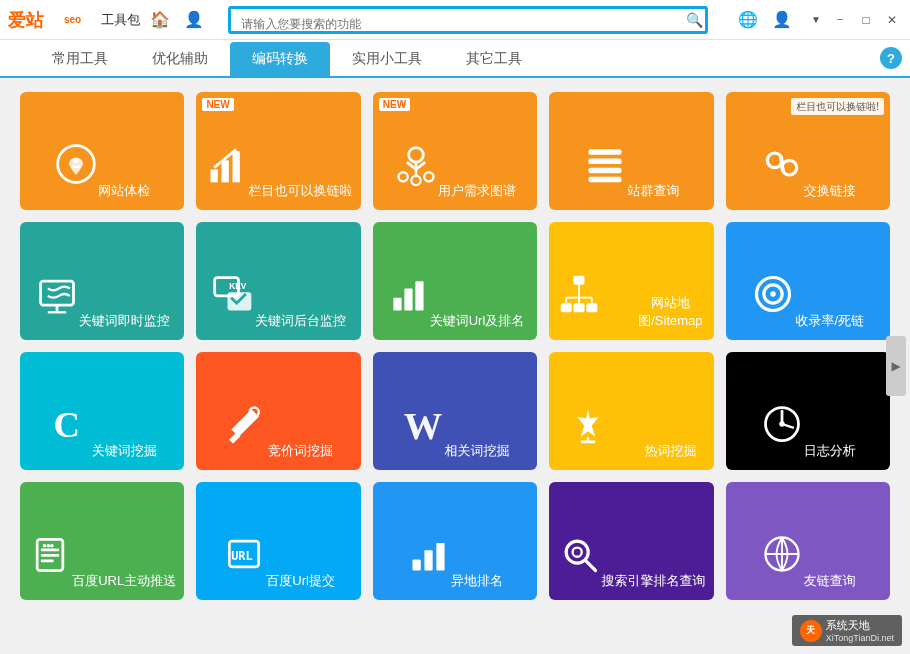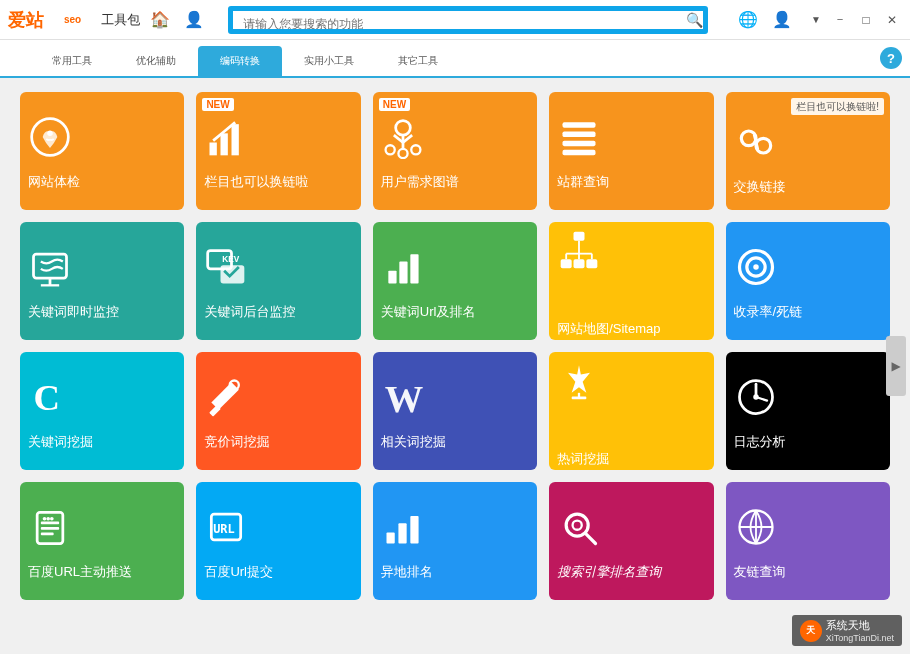--- a/index.html
+++ b/index.html
@@ -53,21 +53,21 @@
       font-size: 16px;
     }
     #search-bar {
       flex: 1;
       margin: 0 20px;
       position: relative;
     }
     #search-bar input {
       width: 100%;
       height: 28px;
-      border: 5px solid #0ea5e9;
+      border: 3px solid #0ea5e9;
       border-radius: 3px;
       padding: 8px 36px 0 10px;
       font-size: 12px;
       color: #999;
       outline: none;
     }
     #search-btn {
       position: absolute;
       right: 4px;
       top: 50%;
@@ -99,21 +99,21 @@
       height: 38px;
       background: #fff;
       display: flex;
       align-items: flex-end;
       padding: 0 30px;
       border-bottom: 2px solid #2eaadc;
       position: relative;
     }
     .tab {
       padding: 8px 22px;
-      font-size: 10px;
+      font-size: 14px;
       color: #555;
       cursor: pointer;
       position: relative;
       white-space: nowrap;
     }
     .tab.active {
       color: #fff;
       background: #2eaadc;
       border-radius: 4px 4px 0 0;
     }
@@ -146,22 +146,22 @@
 
     .grid {
       display: grid;
       grid-template-columns: repeat(5, 1fr);
       gap: 12px;
     }
 
     .card {
       border-radius: 6px;
       display: flex;
-      flex-direction: column;
-      align-items: flex-start;
+      flex-direction: row;
+      align-items: flex-end;
       justify-content: center;
       padding: 14px 8px 10px;
       cursor: pointer;
       position: relative;
       height: 118px;
       transition: opacity 0.2s;
     }
 
     .card-icon {
       font-size: 38px;
@@ -210,21 +210,21 @@
     .c-orange2 { background: #f7941d; }
     .c-teal { background: #26a69a; }
     .c-teal2 { background: #000000; }
     .c-green { background: #4caf50; }
     .c-blue { background: #2196f3; }
     .c-cyan { background: #00bcd4; }
     .c-amber { background: #ffc107; gap: 34px; }
     .c-deeporange { background: #ff5722; }
     .c-indigo { background: #3f51b5; }
     .c-lightblue { background: #03a9f4; }
-    .c-midblue { background: #be185d; font-style: italic; }
+    .c-midblue { background: #4c1d95; }
     .c-violet { background: #7e57c2; }
 
     
     .scroll-arrow {
       position: absolute;
       right: 4px;
       top: 50%;
       transform: translateY(-50%);
       width: 20px;
       height: 60px;

